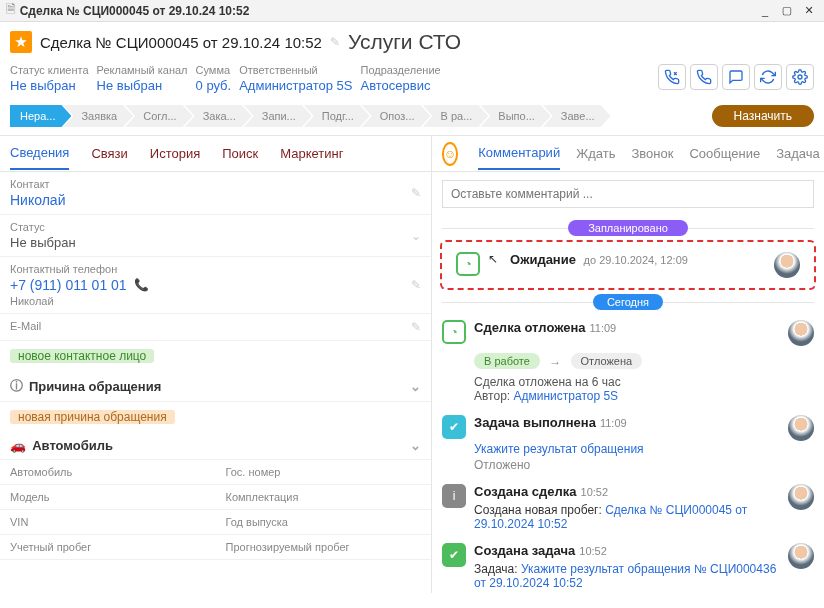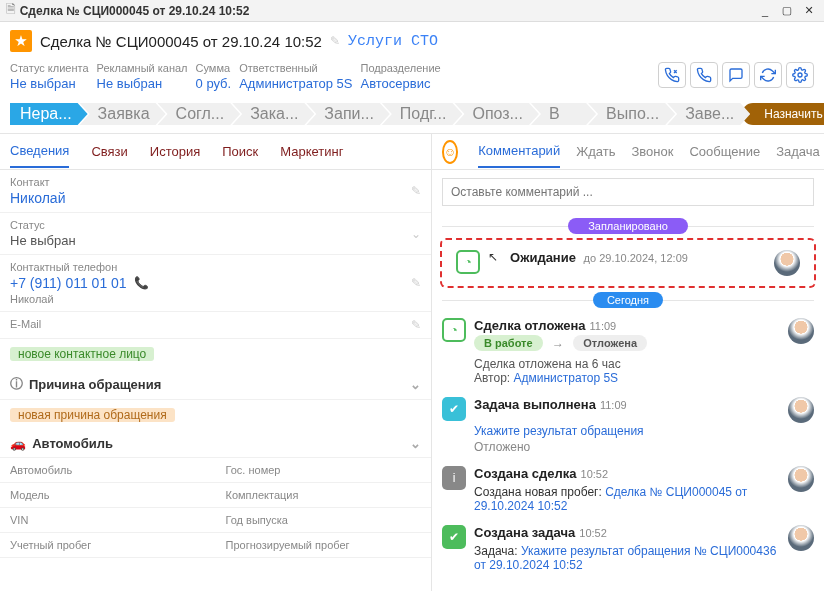--- a/index.html
+++ b/index.html
@@ -7,33 +7,33 @@
 
   .titlebar { display: flex; align-items: center; justify-content: space-between; height: 22px; padding: 0 6px; background: #f3f3f3; border-bottom: 1px solid #ddd; }
   .titlebar-left { display: flex; align-items: center; gap: 4px; }
   .titlebar-title { font-size: 12px; color: #333; font-weight: bold; }
   .titlebar-right { display: flex; gap: 4px; }
   .winbtn { width: 18px; height: 16px; display: flex; align-items: center; justify-content: center; font-size: 11px; cursor: pointer; }
 
   .header { display: flex; align-items: center; padding: 8px 10px; gap: 8px; }
   .orange-badge { width: 22px; height: 22px; background: #ff9500; color: #fff; display: flex; align-items: center; justify-content: center; font-size: 15px; border-radius: 2px; }
   .header-title { font-size: 15px; color: #222; }
-  .header-service { font-size: 15px; color: #3b82f6; font-family: Liberation Mono, monospace; }
+  .header-service { font-size: 21px; color: #404040; }
 
   .summary { display: flex; padding: 2px 10px 8px 10px; gap: 8px; align-items: flex-start; }
   .summary-col { display: flex; flex-direction: column; gap: 2px; }
   .summary-label { font-size: 11px; color: #888; }
   .summary-value { font-size: 13px; }
   .val-blue { color: #2a6cd8; }
   .val-link { color: #2a6cd8; }
   .actions { margin-left: auto; display: flex; gap: 4px; }
   .action-btn { width: 28px; height: 26px; border: 1px solid #d0d0d0; border-radius: 4px; display: flex; align-items: center; justify-content: center; color: #2a6cd8; cursor: pointer; background: #fff; }
 
   .stages { display: flex; align-items: center; padding: 4px 10px 8px 10px; gap: 0; }
-  .stage { position: relative; height: 22px; line-height: 22px; font-size: 16px; padding: 0 16px 0 18px; color: #888; background: #f0f0f0; margin-right: -8px; clip-path: polygon(0 0, calc(100% - 10px) 0, 100% 50%, calc(100% - 10px) 100%, 0 100%, 10px 50%); }
+  .stage { position: relative; height: 22px; line-height: 22px; font-size: 11px; padding: 0 16px 0 18px; color: #888; background: #f0f0f0; margin-right: -8px; clip-path: polygon(0 0, calc(100% - 10px) 0, 100% 50%, calc(100% - 10px) 100%, 0 100%, 10px 50%); }
   .stage.first { clip-path: polygon(0 0, calc(100% - 10px) 0, 100% 50%, calc(100% - 10px) 100%, 0 100%); padding-left: 10px; }
   .stage.active { background: #2aa7e6; color: #fff; }
   .assign-btn { margin-left: auto; background: #a16207; color: #fff; border-radius: 12px; padding: 4px 22px; font-size: 12px; cursor: pointer; border:none; }
 
   .main { display: flex; height: calc(100% - 150px); border-top: 1px solid #e5e5e5; }
   .left { width: 432px; border-right: 1px solid #e5e5e5; overflow: hidden; }
   .right { flex: 1; overflow: hidden; position: relative; }
 
   .tabs { display: flex; border-bottom: 1px solid #e5e5e5; padding: 0 10px; height: 36px; align-items: center; gap: 22px; }
   .tab { font-size: 13px; color: #7f1d1d; cursor: pointer; padding: 8px 0; }
@@ -276,21 +276,21 @@
 
     <div class="pill-wrap">
         <span class="pill-line"></span>
         <span class="today-pill">Сегодня</span>
       </div>
 
     <div class="event">
       <div class="event-icon ic-green-outline">◔</div>
       <div class="event-body">
         <div><span class="event-title"><b>Сделка отложена</b></span><span class="event-time">11:09</span></div>
-        <div style="margin-top:2px;font-weight:bold;">
+        <div style="margin-top:18px;">
           <span class="status-chip chip-green">В работе</span>
           <span class="arrow">→</span>
           <span class="status-chip">Отложена</span>
         </div>
         <div style="margin-top:6px; font-size:12px; color:#555;">Сделка отложена на 6 час</div>
         <div style="font-size:12px; color:#555;"><span>Автор:</span> <span class="event-link">Администратор 5S</span></div>
       </div>
       <div class="avatar"></div>
     </div>
 

